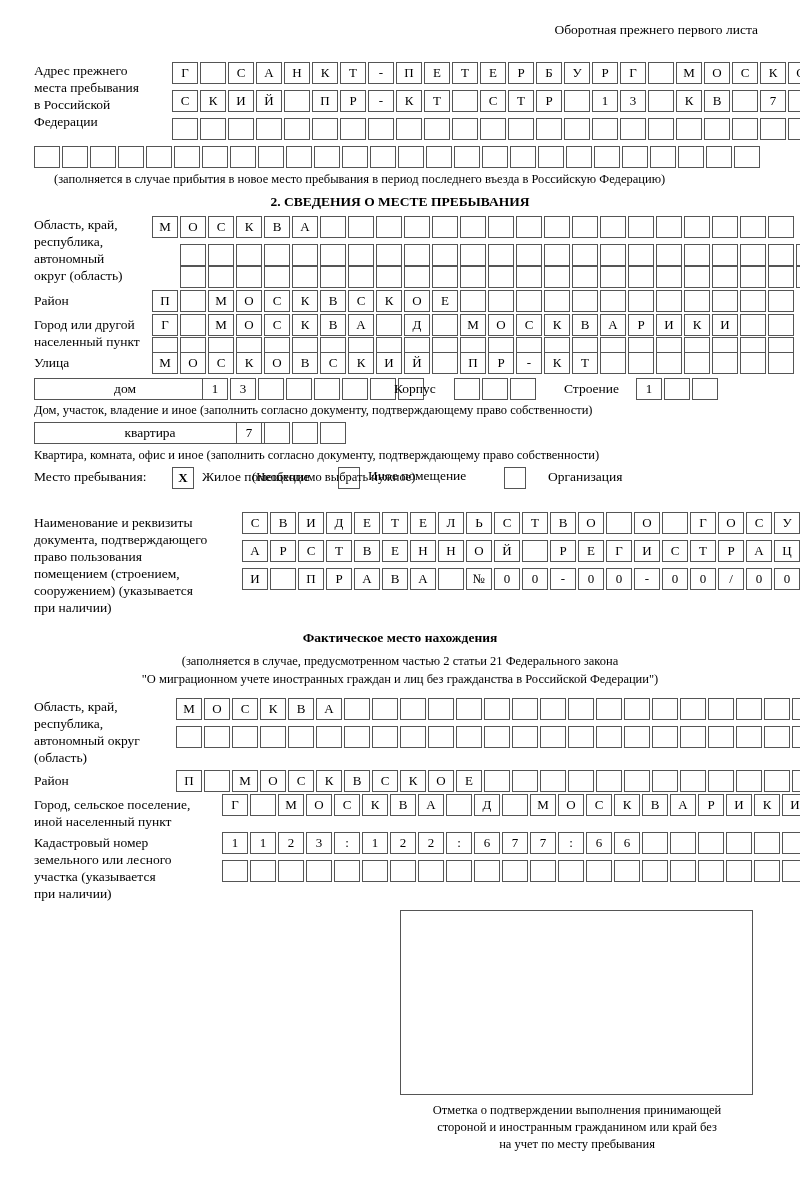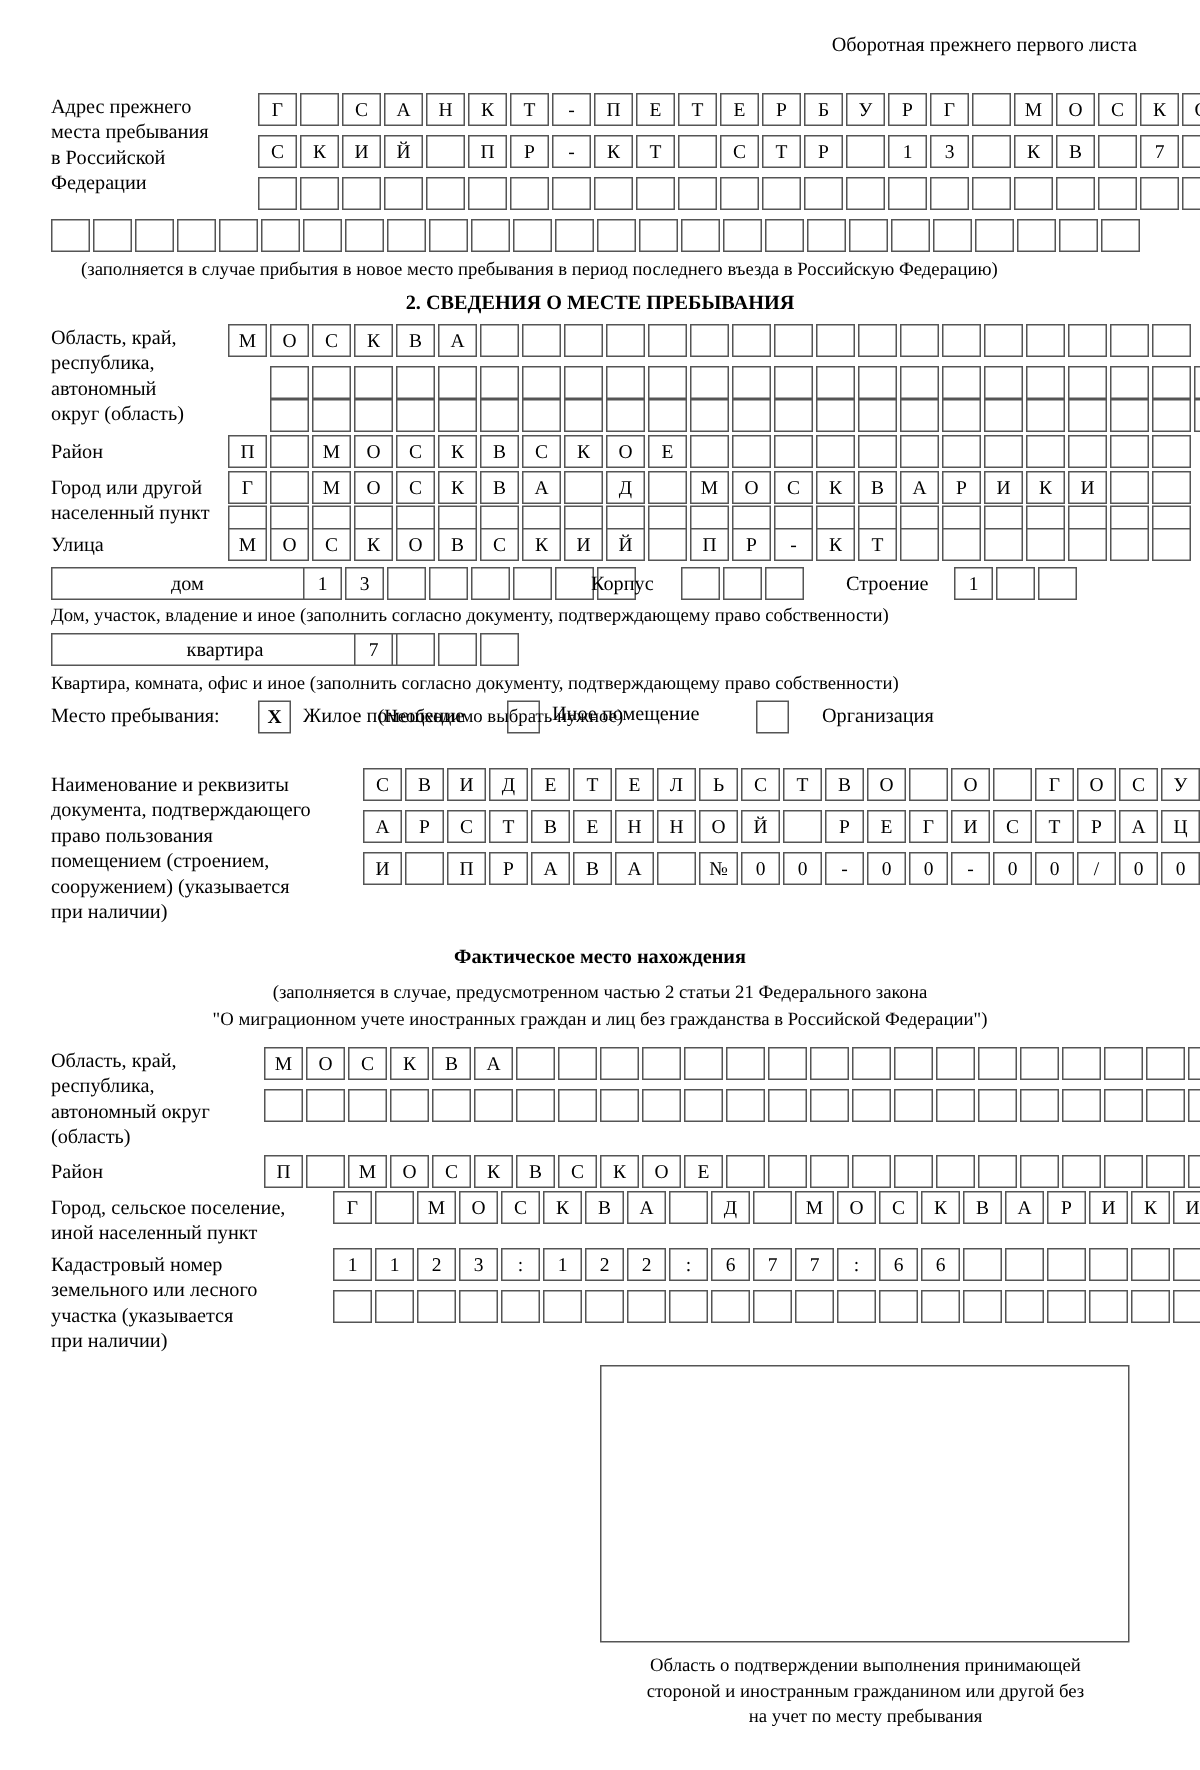--- a/index.html
+++ b/index.html
@@ -667,18 +667,18 @@
       <div class="cell blank"></div>
       <div class="cell blank"></div>
       <div class="cell blank"></div>
       <div class="cell blank"></div>
       <div class="cell blank"></div>
       <div class="cell blank"></div>
     </div>
 
   <div class="bigbox" style="left:400px;top:910px;width:353px;height:185px;"></div>
   <div class="center small" style="left:390px;top:1102px;width:374px;line-height:17px;">
-    <div>Область о подтверждении выполнения принимающей</div>
-    <div>стороной и иностранным гражданином или другой без</div>
+    <div>Отметка о подтверждении выполнения принимающей</div>
+    <div>стороной и иностранным гражданином или край без</div>
     <div>на учет по месту пребывания</div>
   </div>
 
 </div>
 
 </body></html>

